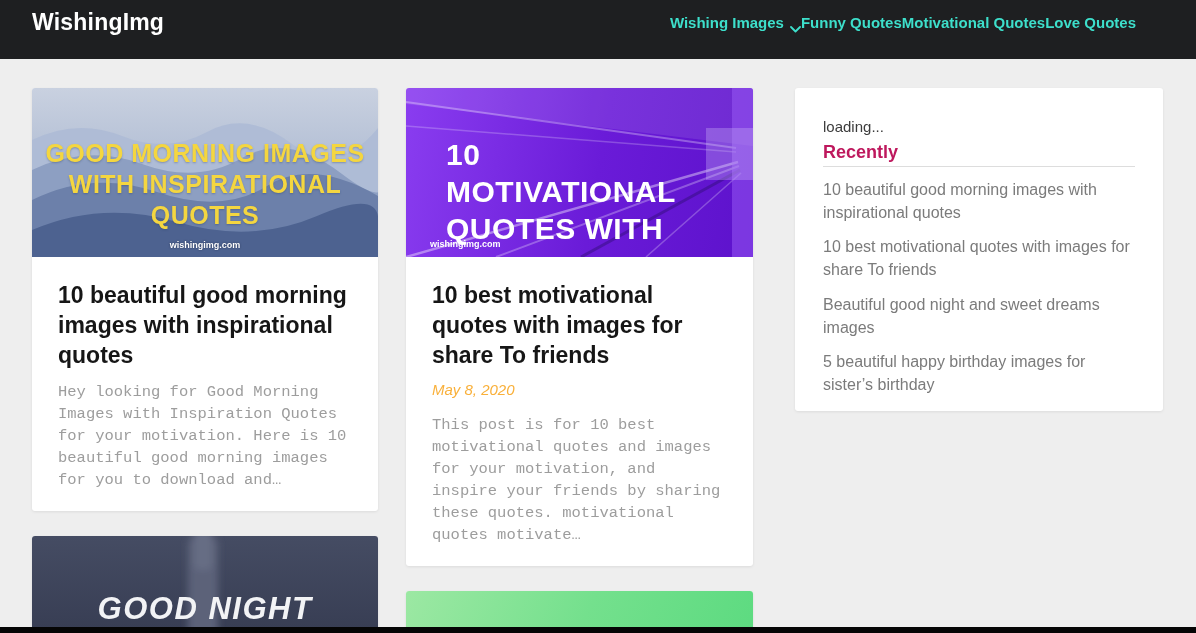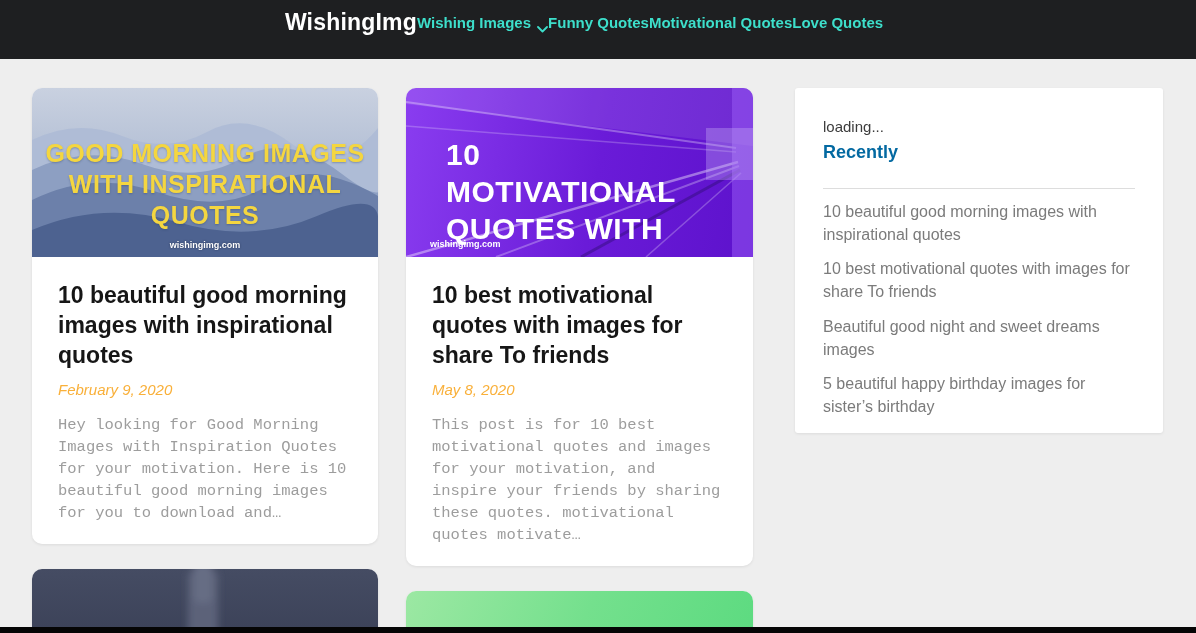--- a/index.html
+++ b/index.html
@@ -10,21 +10,21 @@
     font-family: "Liberation Sans", sans-serif;
     position: relative;
   }
 
   
   .site-header {
     height: 59px;
     background: #1e1f21;
     display: flex;
     align-items: center;
-    justify-content: center;
+    justify-content: space-between;
     padding: 0 60px 14px 32px;
   }
   .logo {
     color: #ffffff;
     font-size: 23px;
     font-weight: 700;
     letter-spacing: 0.2px;
     cursor: pointer;
   }
   .main-nav { display: flex; align-items: center; }
@@ -47,21 +47,21 @@
     padding: 29px 0 0 32px;
     align-items: flex-start;
   }
   .col-1 { width: 346px; margin-right: 28px; }
   .col-2 { width: 347px; margin-right: 42px; }
   .sidebar { width: 368px; }
 
   
   .card {
     background: #ffffff;
-    border-radius: 10px;
+    border-radius: 3px;
     box-shadow: 0 1px 3px rgba(0,0,0,0.08);
     margin-bottom: 25px;
     overflow: hidden;
   }
   .thumb {
     height: 169px;
     position: relative;
     overflow: hidden;
     cursor: pointer;
   }
@@ -96,21 +96,21 @@
   .thumb-purple .watermark {
     position: absolute; left: 24px; bottom: 8px;
     color: #ffffff; font-size: 9px; font-weight: 700;
   }
   .thumb-night { background: linear-gradient(180deg, #454c63 0%, #383e54 55%, #262b3c 100%); }
   .thumb-night .night-lines {
     position: absolute; left: 0; right: 0; top: 55px;
     text-align: center; color: #f2f3f5;
     font-weight: 700; letter-spacing: 1.5px;
   }
-  .night-line1 { font-size: 24px; }
+  .night-line1 { font-size: 31px; font-style: italic; }
   .night-line2 { font-size: 24px; margin-top 2px; }
   .thumb-birthday { background: linear-gradient(115deg, #9ce8a3 0%, #74e08d 45%, #55d97c 100%); }
   .bday-panel {
     position: absolute;
     left: 13px; right: 9px; top: 46px; bottom: -40px;
     background: #ffffff;
     border-radius: 2px;
     display: flex;
     align-items: flex-start;
     padding: 11px 30px 0 46px;
@@ -155,21 +155,21 @@
   }
 
   
   .sidebar-card {
     background: #ffffff;
     border-radius: 3px;
     box-shadow: 0 1px 3px rgba(0,0,0,0.08);
     padding: 30px 28px 14px;
   }
   .loading-text { color: #3c3c3c; font-size: 15px; margin-bottom: 7px; }
-  .recently-heading { color: #0369a1; font-size: 18px; font-weight: 700; margin-bottom: 25px; }
+  .recently-heading { color: #be185d; font-size: 18px; font-weight: 700; margin-bottom: 3px; }
   .sidebar-divider { border: none; border-top: 1px solid #dddddd; margin: 0 0 9px; }
   .recent-list { list-style: none; }
   .recent-list li { margin-top: 12px; }
   .recent-list a {
     color: #7b7b7b;
     font-size: 16px;
     line-height: 1.42;
     text-decoration: none;
     cursor: pointer;
     display: block;
@@ -220,21 +220,20 @@
           <path d="M0,52 Q45,30 90,48 T175,44 T260,56 T346,40 L346,169 L0,169 Z" fill="#aebcd6" opacity="0.95"></path>
           <path d="M0,82 Q55,56 110,76 T210,70 T310,86 T346,74 L346,169 L0,169 Z" fill="#8d9fc2"></path>
           <path d="M0,112 Q60,82 125,104 T235,98 T346,108 L346,169 L0,169 Z" fill="#6c80aa"></path>
           <path d="M0,142 Q70,112 145,134 T285,128 T346,136 L346,169 L0,169 Z" fill="#4d6290"></path>
         </svg>
         <div class="thumb-title">GOOD MORNING IMAGES WITH INSPIRATIONAL QUOTES</div>
         <div class="watermark">wishingimg.com</div>
       </div>
       <div class="card-body">
         <h2 class="post-title">10 beautiful good morning images with inspirational quotes</h2>
-        <div class="post-date">February 9, 2020</div>
         <p class="post-excerpt">Hey looking for Good Morning Images with Inspiration Quotes for your motivation. Here is 10 beautiful good morning images for you to download and…</p>
       </div>
     </article>
 
     <article class="card">
       <div class="thumb thumb-night">
         <svg class="art" viewBox="0 0 346 169" preserveAspectRatio="none">
           <defs>
               <filter id="blur1">
                 <feGaussianBlur stdDeviation="3.5"></feGaussianBlur>

